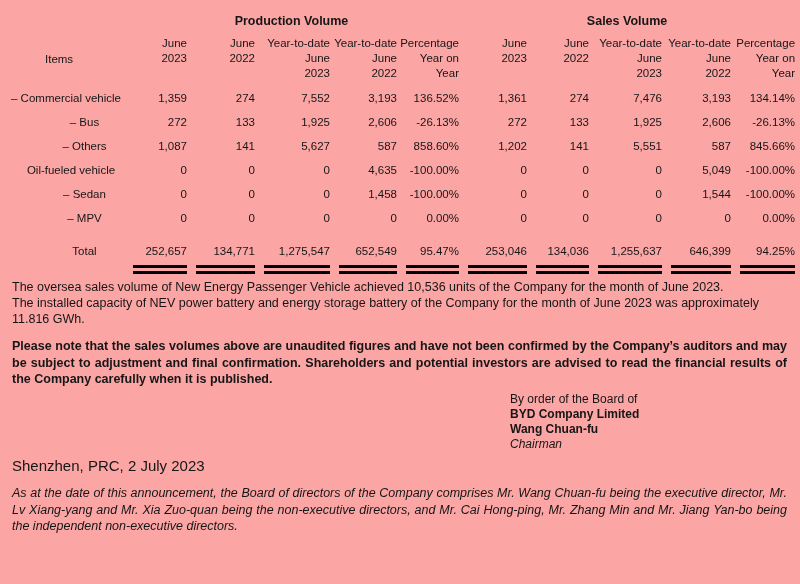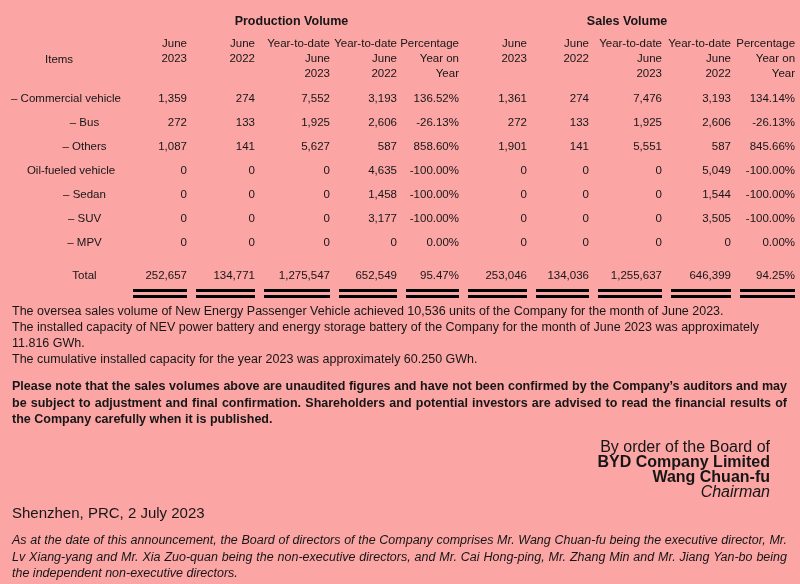--- a/index.html
+++ b/index.html
@@ -29,21 +29,21 @@
   .ind0 { padding-left: 8px !important; }
   .ind1 { padding-left: 18px !important; }
   .ind2 { padding-left: 45px !important; }
   tr.gaprow td { height: 9px; }
   tr.rulerow td { height: 14px; vertical-align: top; padding-left: 9px !important; padding-top: 2px !important; }
   .dbar { height: 3px; border-top: 3px solid #000; border-bottom: 3px solid #000; }
   .textblock { margin-left: 12px; margin-right: 13px; }
   .note-head { font-size: 12.5px; margin-top: 11px; line-height: 16px; }
   .note-line { font-size: 12.5px; line-height: 16px; }
   .disclaimer { font-size: 12.5px; font-weight: bold; line-height: 16.5px; text-align: justify; margin-top: 11px; }
-  .sigblock { width: 260px; margin: 11px 30px 0 auto; text-align: right; font-size: 16px; line-height: 15.2px; }
+  .sigblock { width: 260px; margin: 4px 30px 0 auto; text-align: left; font-size: 12px; line-height: 15.2px; }
   .sig-bold { font-weight: bold; }
   .sig-italic { font-style: italic; }
   .dateline { font-size: 15px; margin-top: 6px; line-height: 16px; }
   .directors { font-size: 12.5px; font-style: italic; line-height: 16.5px; text-align: justify; margin-top: 11px; }
 </style>
 </head>
 <body>
 
 <div class="page">
 
@@ -146,21 +146,21 @@
       <td class="num">2,606</td>
       <td class="num">-26.13%</td>
     </tr>
     <tr class="r">
       <td class="lbl ind2">– Others</td>
       <td class="num">1,087</td>
       <td class="num">141</td>
       <td class="num">5,627</td>
       <td class="num">587</td>
       <td class="num">858.60%</td>
-      <td class="num">1,901</td>
+      <td class="num">1,202</td>
       <td class="num">141</td>
       <td class="num">5,551</td>
       <td class="num">587</td>
       <td class="num">845.66%</td>
     </tr>
     <tr class="r">
       <td class="lbl ind1">Oil-fueled vehicle</td>
       <td class="num">0</td>
       <td class="num">0</td>
       <td class="num">0</td>
@@ -176,33 +176,20 @@
       <td class="lbl ind2">– Sedan</td>
       <td class="num">0</td>
       <td class="num">0</td>
       <td class="num">0</td>
       <td class="num">1,458</td>
       <td class="num">-100.00%</td>
       <td class="num">0</td>
       <td class="num">0</td>
       <td class="num">0</td>
       <td class="num">1,544</td>
-      <td class="num">-100.00%</td>
-    </tr>
-    <tr class="r">
-      <td class="lbl ind2">– SUV</td>
-      <td class="num">0</td>
-      <td class="num">0</td>
-      <td class="num">0</td>
-      <td class="num">3,177</td>
-      <td class="num">-100.00%</td>
-      <td class="num">0</td>
-      <td class="num">0</td>
-      <td class="num">0</td>
-      <td class="num">3,505</td>
       <td class="num">-100.00%</td>
     </tr>
     <tr class="r">
       <td class="lbl ind2">– MPV</td>
       <td class="num">0</td>
       <td class="num">0</td>
       <td class="num">0</td>
       <td class="num">0</td>
       <td class="num">0.00%</td>
       <td class="num">0</td>
@@ -259,21 +246,20 @@
       <td>
             <div class="dbar"></div>
           </td>
     </tr>
   </tbody>
     </table>
 
   <div class="textblock">
     <div class="note-line">The oversea sales volume of New Energy Passenger Vehicle achieved 10,536 units of the Company for the month of June 2023.</div>
     <div class="note-line">The installed capacity of NEV power battery and energy storage battery of the Company for the month of June 2023 was approximately 11.816 GWh.</div>
-    <div class="note-line">The cumulative installed capacity for the year 2023 was approximately 60.250 GWh.</div>
     <div class="disclaimer">Please note that the sales volumes above are unaudited figures and have not been confirmed by the Company’s auditors and may be subject to adjustment and final confirmation. Shareholders and potential investors are advised to read the financial results of the Company carefully when it is published.</div>
   </div>
 
   <div class="sigblock">
     <div>By order of the Board of</div>
     <div class="sig-bold">BYD Company Limited</div>
     <div class="sig-bold">Wang Chuan-fu</div>
     <div class="sig-italic">Chairman</div>
   </div>
 

